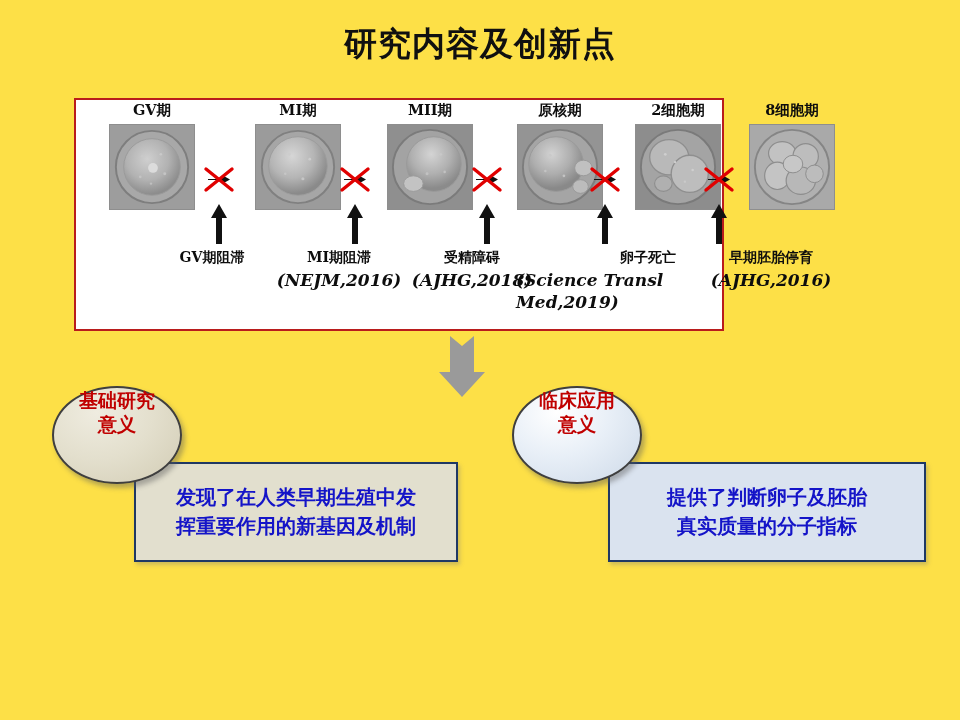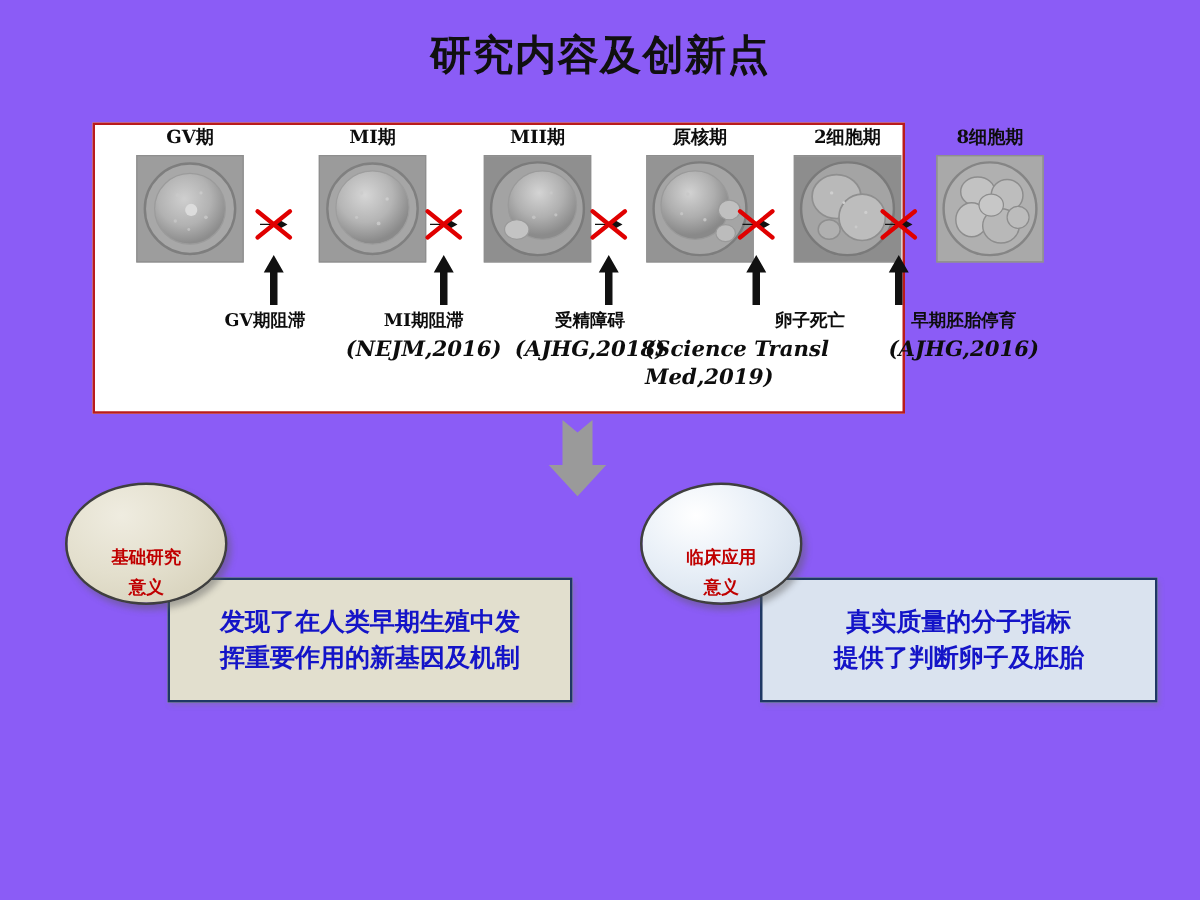--- a/index.html
+++ b/index.html
@@ -2,21 +2,21 @@
 <html><head>
 <meta charset="utf-8">
 <style>
   * { box-sizing: border-box; margin: 0; padding: 0; }
   html, body {
     width: 960px; height: 720px;
     background: #ffffff;
     font-family: "Liberation Sans", "DejaVu Sans", sans-serif;
     overflow: hidden;
   }
-  #slide { position: relative; width: 960px; height: 720px; background: #8b5cf6; }
+  #slide { position: relative; width: 960px; height: 720px; background: #fde047; }
 
   
   .title {
     position: absolute; left: 0; top: 22px; width: 960px;
     text-align: center;
     font-family: "DejaVu Sans", "Liberation Sans", sans-serif;
     font-size: 33px; font-weight: 700; color: #101010;
     letter-spacing: 1px;
   }
 
@@ -77,24 +77,24 @@
   .downarrow {
     position: absolute; left: 438px; top: 336px;
     width: 48px; height: 62px;
   }
   .downarrow svg { display: block; width: 100%; height: 100%; }
 
   
   .circle {
     position: absolute; width: 130px; height: 98px;
     border-radius: 50%;
-    display: flex; align-items: flex-end; justify-content: center;
+    display: flex; align-items: flex-start; justify-content: center;
     text-align: center;
     font-family: "DejaVu Sans", "Liberation Sans", sans-serif;
-    font-size: 14px; font-weight: 700; color: #c00000;
+    font-size: 19px; font-weight: 700; color: #c00000;
     line-height: 24px;
     z-index: 5;
   }
   .circle-basic {
     left: 52px; top: 386px;
     background: radial-gradient(ellipse at 34% 26%, #efece0 0%, #e3dfcd 48%, #d2ccb4 100%);
     border: 2px solid #3f3f3f;
     box-shadow: 3px 4px 5px rgba(90,90,90,0.45);
   }
   .circle-clinic {
@@ -375,18 +375,18 @@
   </div>
 
   <div class="circle circle-clinic">
     <div>
       <div>临床应用</div>
       <div>意义</div>
     </div>
   </div>
   <div class="concl-box box-clinic">
     <div>
+      <div>提供了判断卵子及胚胎</div>
       <div>真实质量的分子指标</div>
-      <div>提供了判断卵子及胚胎</div>
     </div>
   </div>
 
 </div>
 
 </body></html>

